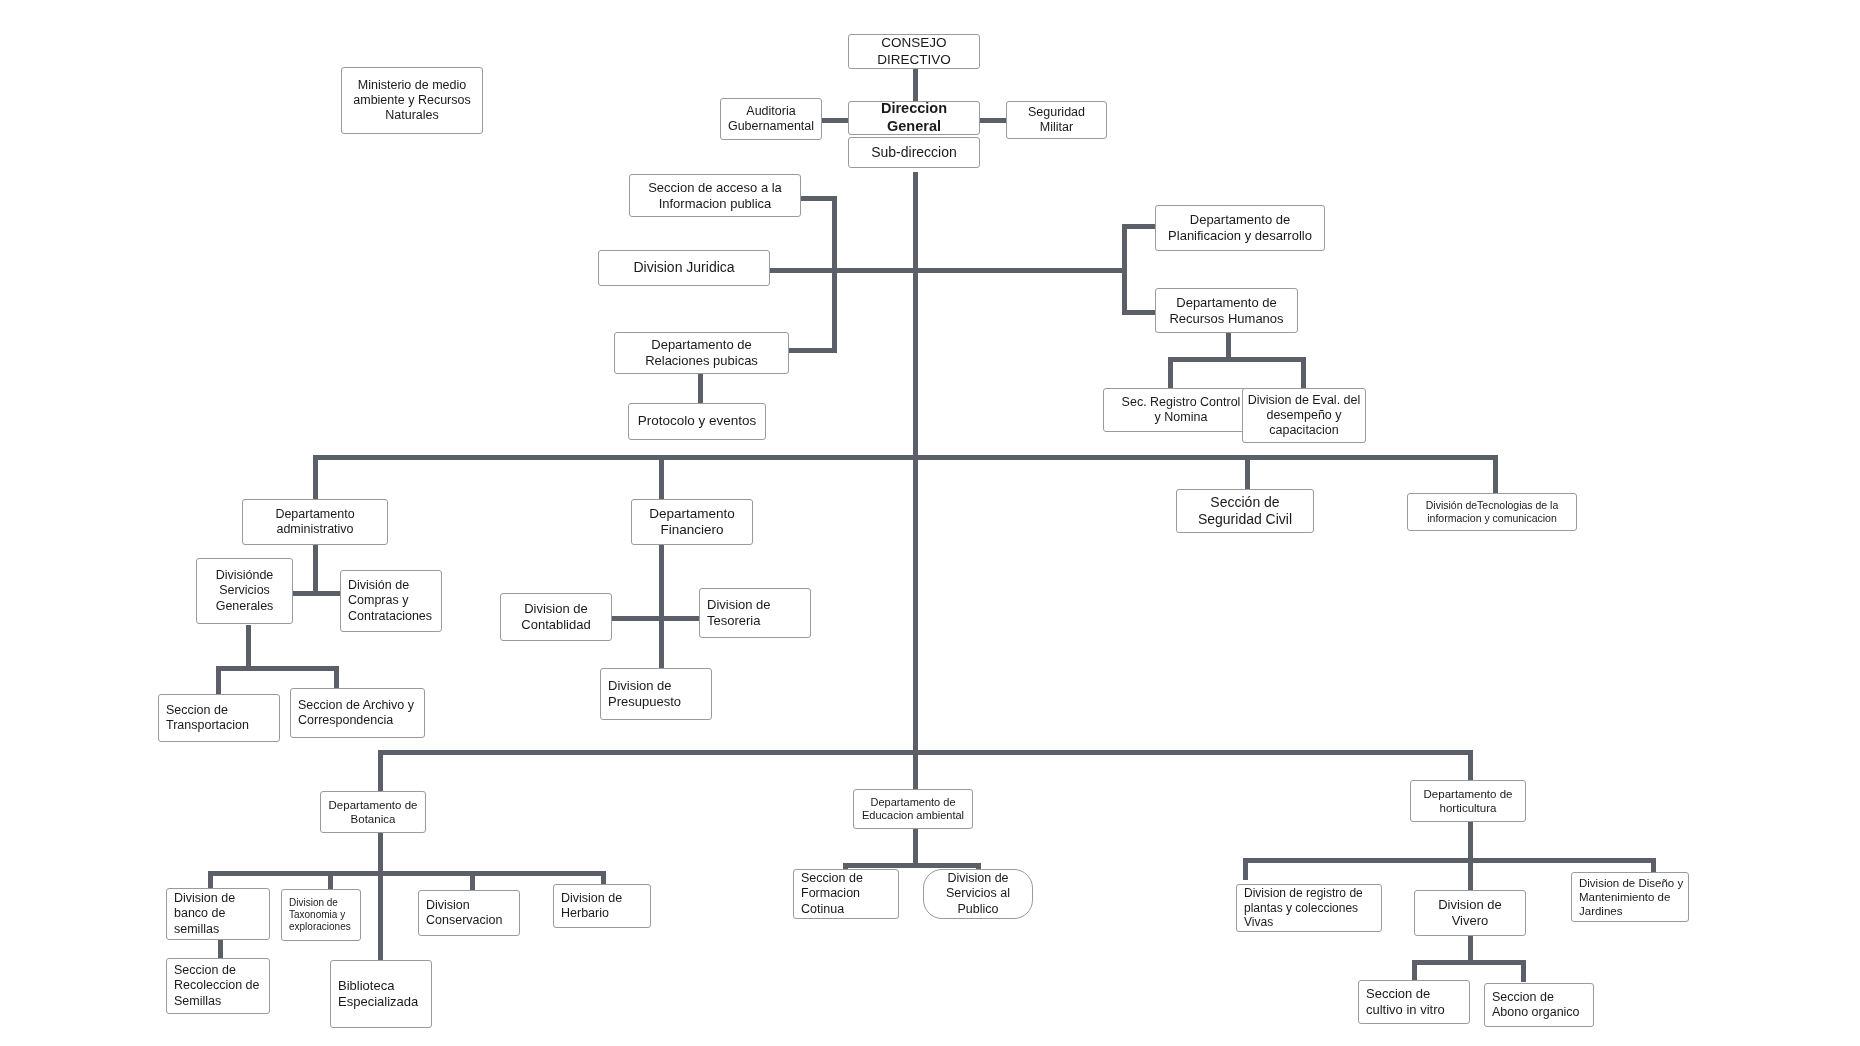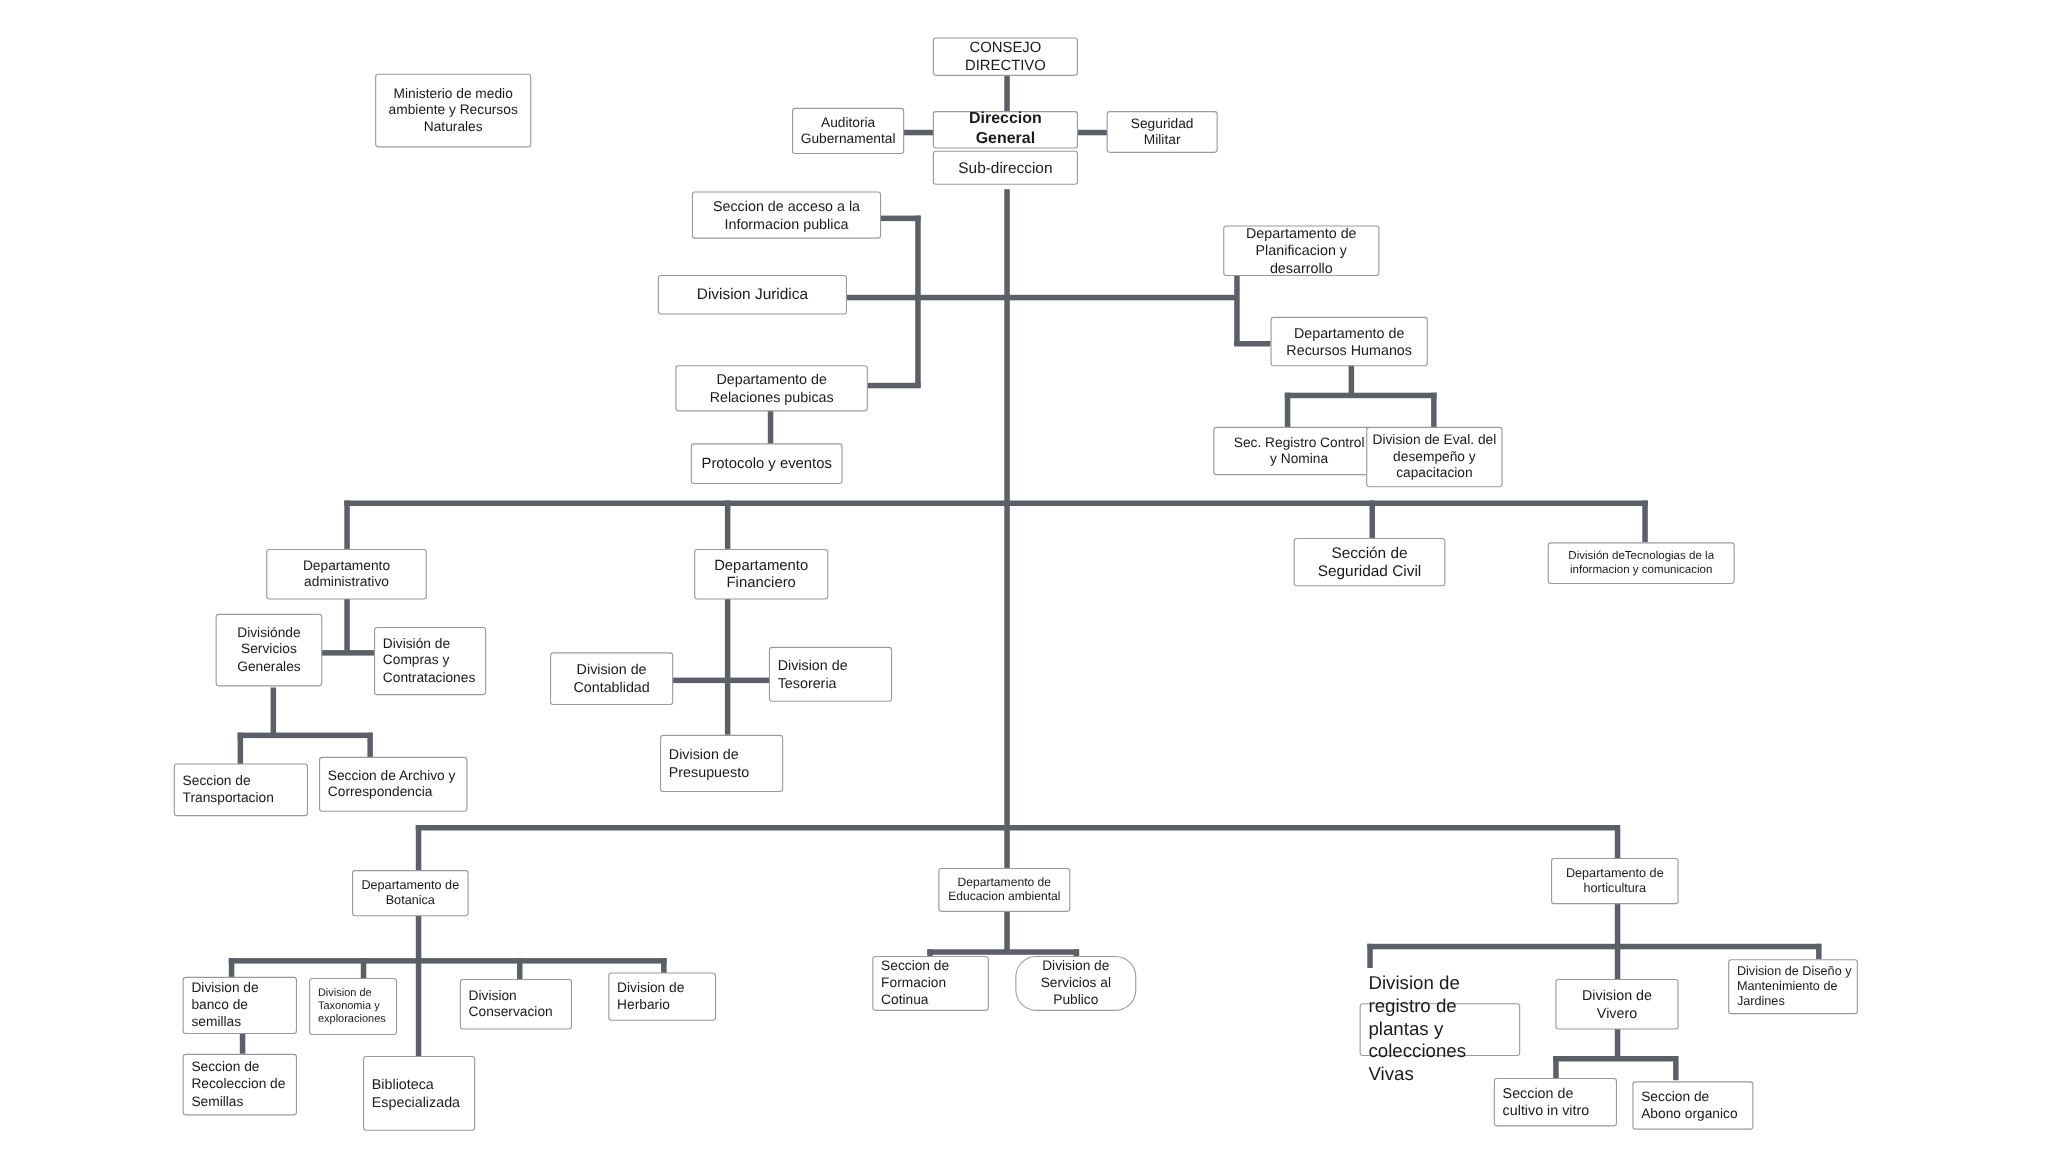--- a/index.html
+++ b/index.html
@@ -129,21 +129,21 @@
   <div class="node" style="left:848px; top:137px; width:132px; height:31px; font-size:14px;">Sub-direccion</div>
 
   <div class="node" style="left:629px; top:174px; width:172px; height:43px; font-size:13px;">Seccion de acceso a la Informacion  publica</div>
 
   <div class="node" style="left:598px; top:250px; width:172px; height:36px; font-size:14px;">Division Juridica</div>
 
   <div class="node" style="left:614px; top:332px; width:175px; height:42px; font-size:13px;">Departamento de Relaciones pubicas</div>
 
   <div class="node" style="left:628px; top:403px; width:138px; height:37px; font-size:13.5px;">Protocolo y eventos</div>
 
-  <div class="node" style="left:1112px; top:205px; width:142px; height:46px; font-size:13px;text-align:center;">Departamento de Planificacion y desarrollo</div>
+  <div class="node" style="left:1155px; top:205px; width:170px; height:46px; font-size:13px;text-align:center;">Departamento de Planificacion y desarrollo</div>
 
   <div class="node" style="left:1155px; top:288px; width:143px; height:45px; font-size:13px;">Departamento de Recursos Humanos</div>
 
   <div class="node" style="left:1103px; top:388px; width:144px; height:44px; font-size:12.5px;padding-left:16px;">Sec. Registro Control y Nomina</div>
 
   <div class="node" style="left:1242px; top:388px; width:124px; height:55px; font-size:12.5px;">Division de Eval. del desempeño y capacitacion</div>
 
   <div class="node" style="left:242px; top:499px; width:146px; height:46px; font-size:12.5px;">Departamento administrativo</div>
 
   <div class="node" style="left:196px; top:558px; width:97px; height:66px; font-size:12.5px;">Divisiónde Servicios Generales</div>
@@ -181,21 +181,21 @@
   <div class="node left" style="left:330px; top:960px; width:102px; height:68px; font-size:13px;">Biblioteca Especializada</div>
 
   <div class="node" style="left:853px; top:789px; width:120px; height:40px; font-size:11px;">Departamento de Educacion ambiental</div>
 
   <div class="node left" style="left:793px; top:869px; width:106px; height:50px; font-size:12.5px;">Seccion de Formacion Cotinua</div>
 
   <div class="node" style="left:923px; top:869px; width:110px; height:50px; font-size:12.5px;border-radius:19px;">Division de Servicios al Publico</div>
 
   <div class="node" style="left:1410px; top:780px; width:116px; height:42px; font-size:11.5px;">Departamento de horticultura</div>
 
-  <div class="node left" style="left:1236px; top:912px; width:146px; height:48px; font-size:17px;">Division de registro de plantas  y colecciones Vivas</div>
+  <div class="node left" style="left:1236px; top:884px; width:146px; height:48px; font-size:12px;">Division de registro de plantas  y colecciones Vivas</div>
 
   <div class="node" style="left:1414px; top:890px; width:112px; height:46px; font-size:13px;">Division de Vivero</div>
 
   <div class="node left" style="left:1571px; top:872px; width:118px; height:50px; font-size:11.5px;">Division de Diseño y Mantenimiento de Jardines</div>
 
   <div class="node left" style="left:1358px; top:980px; width:112px; height:44px; font-size:13px;">Seccion de cultivo in vitro</div>
 
   <div class="node left" style="left:1484px; top:983px; width:110px; height:44px; font-size:12.5px;">Seccion de Abono organico</div>
 
 </div>

